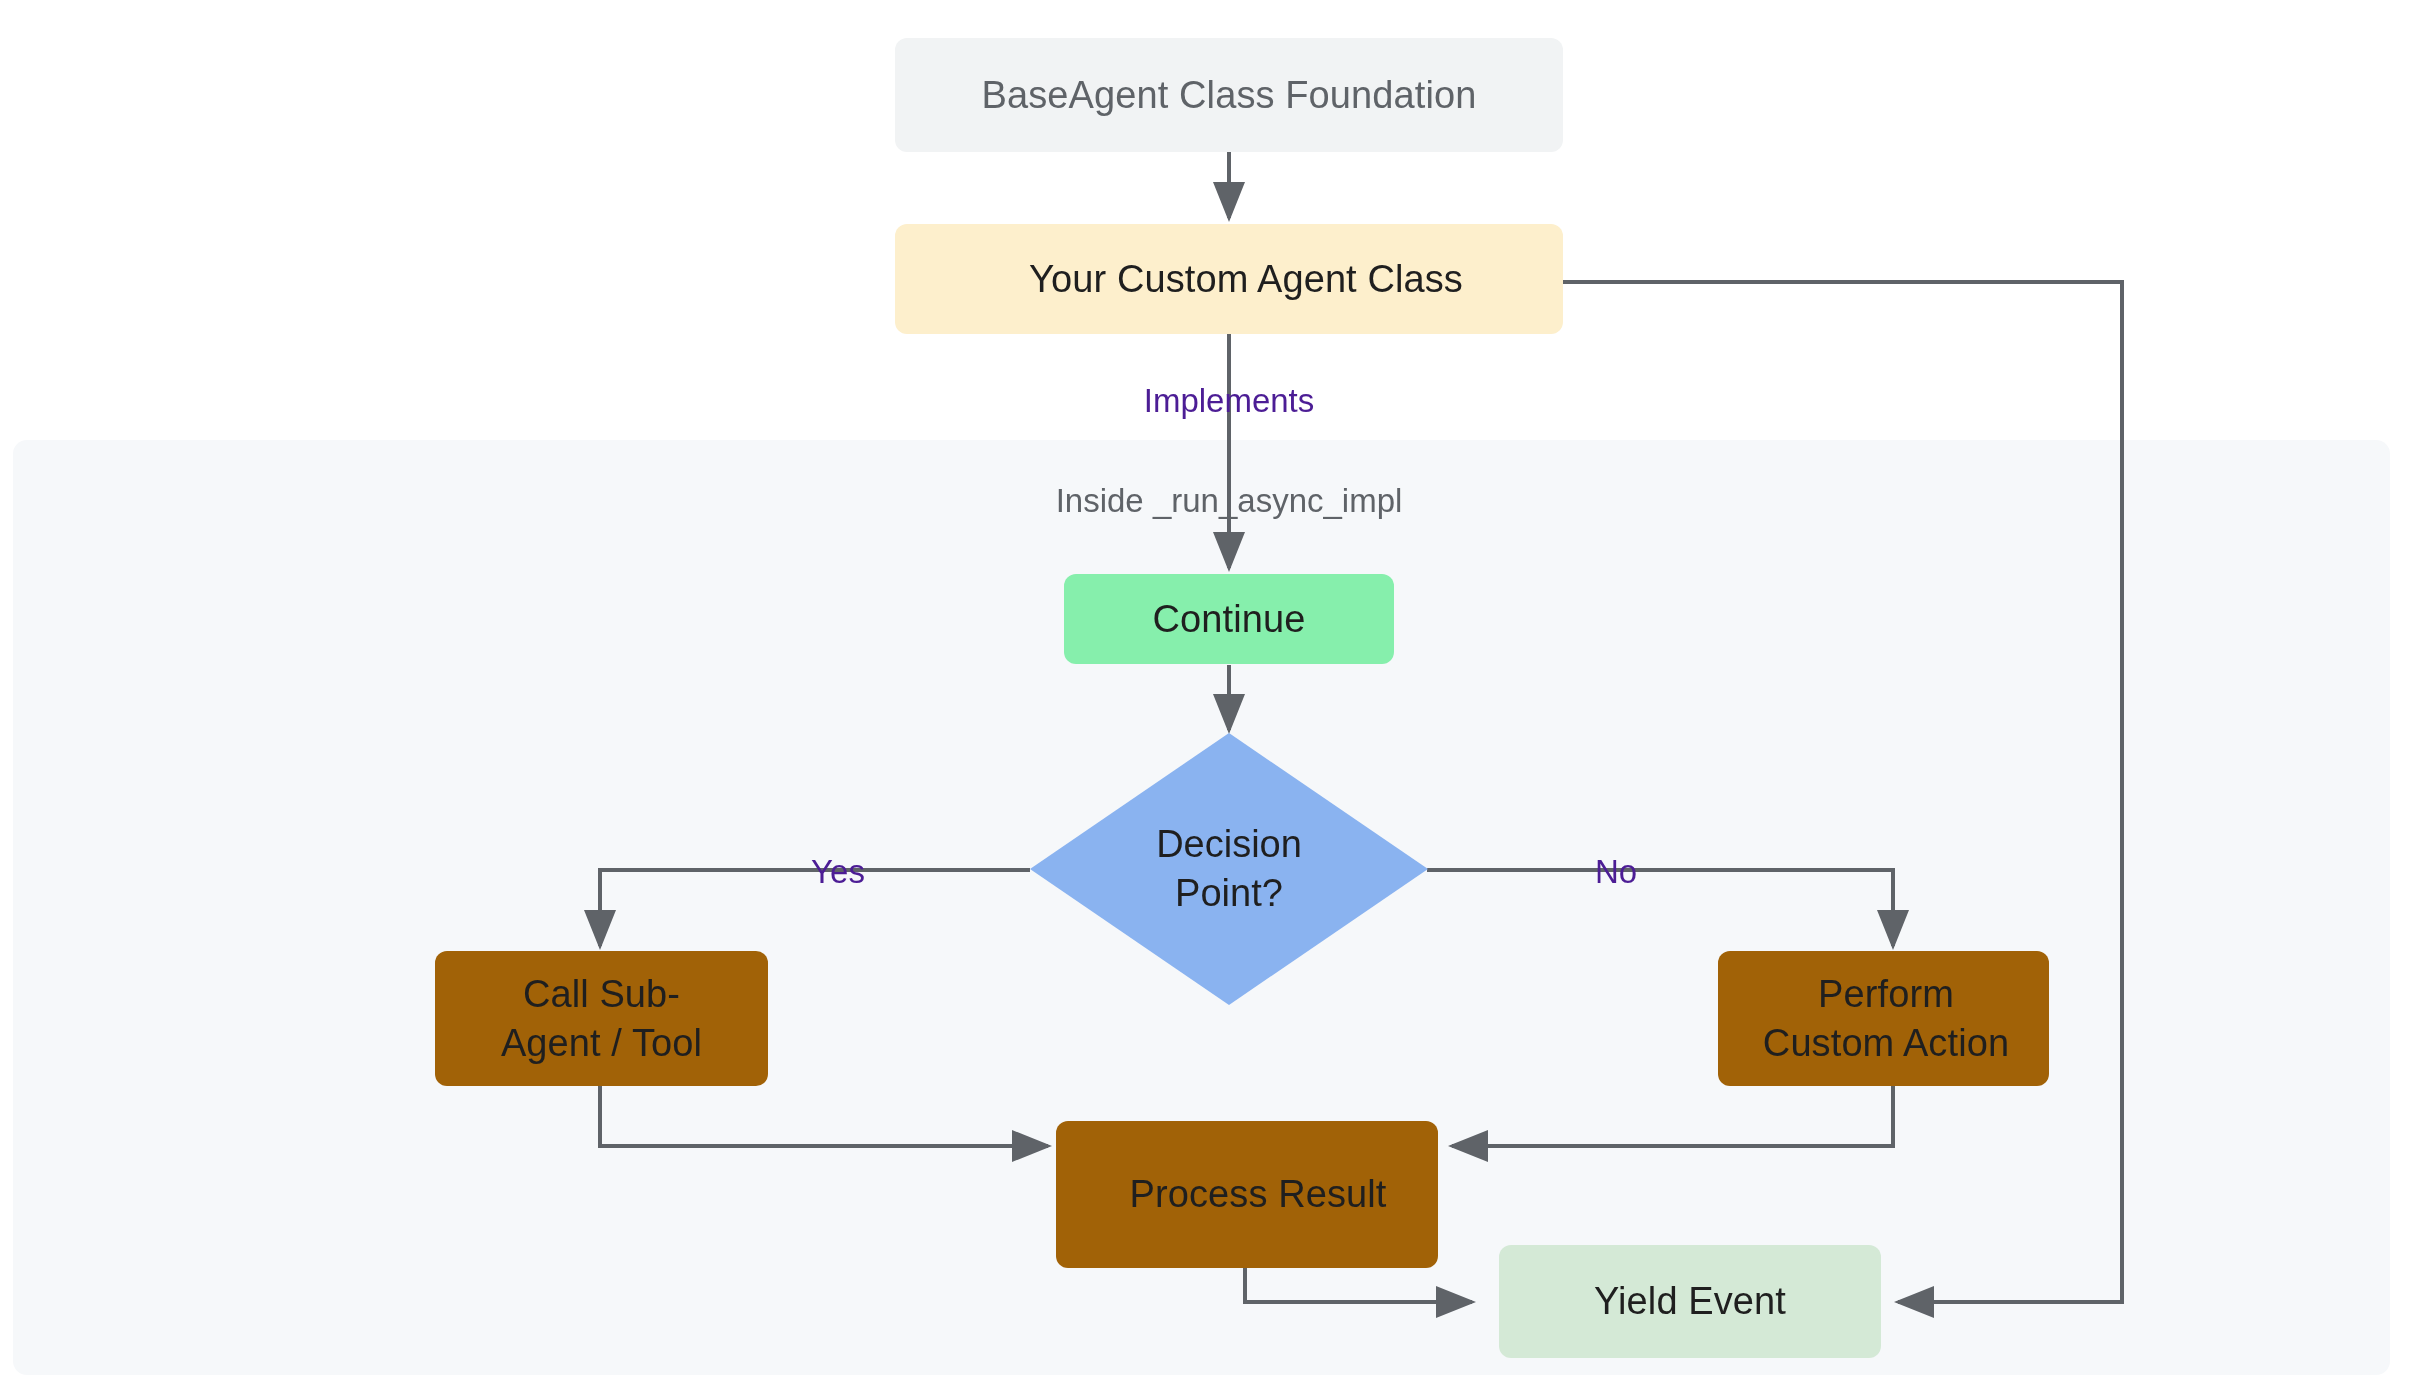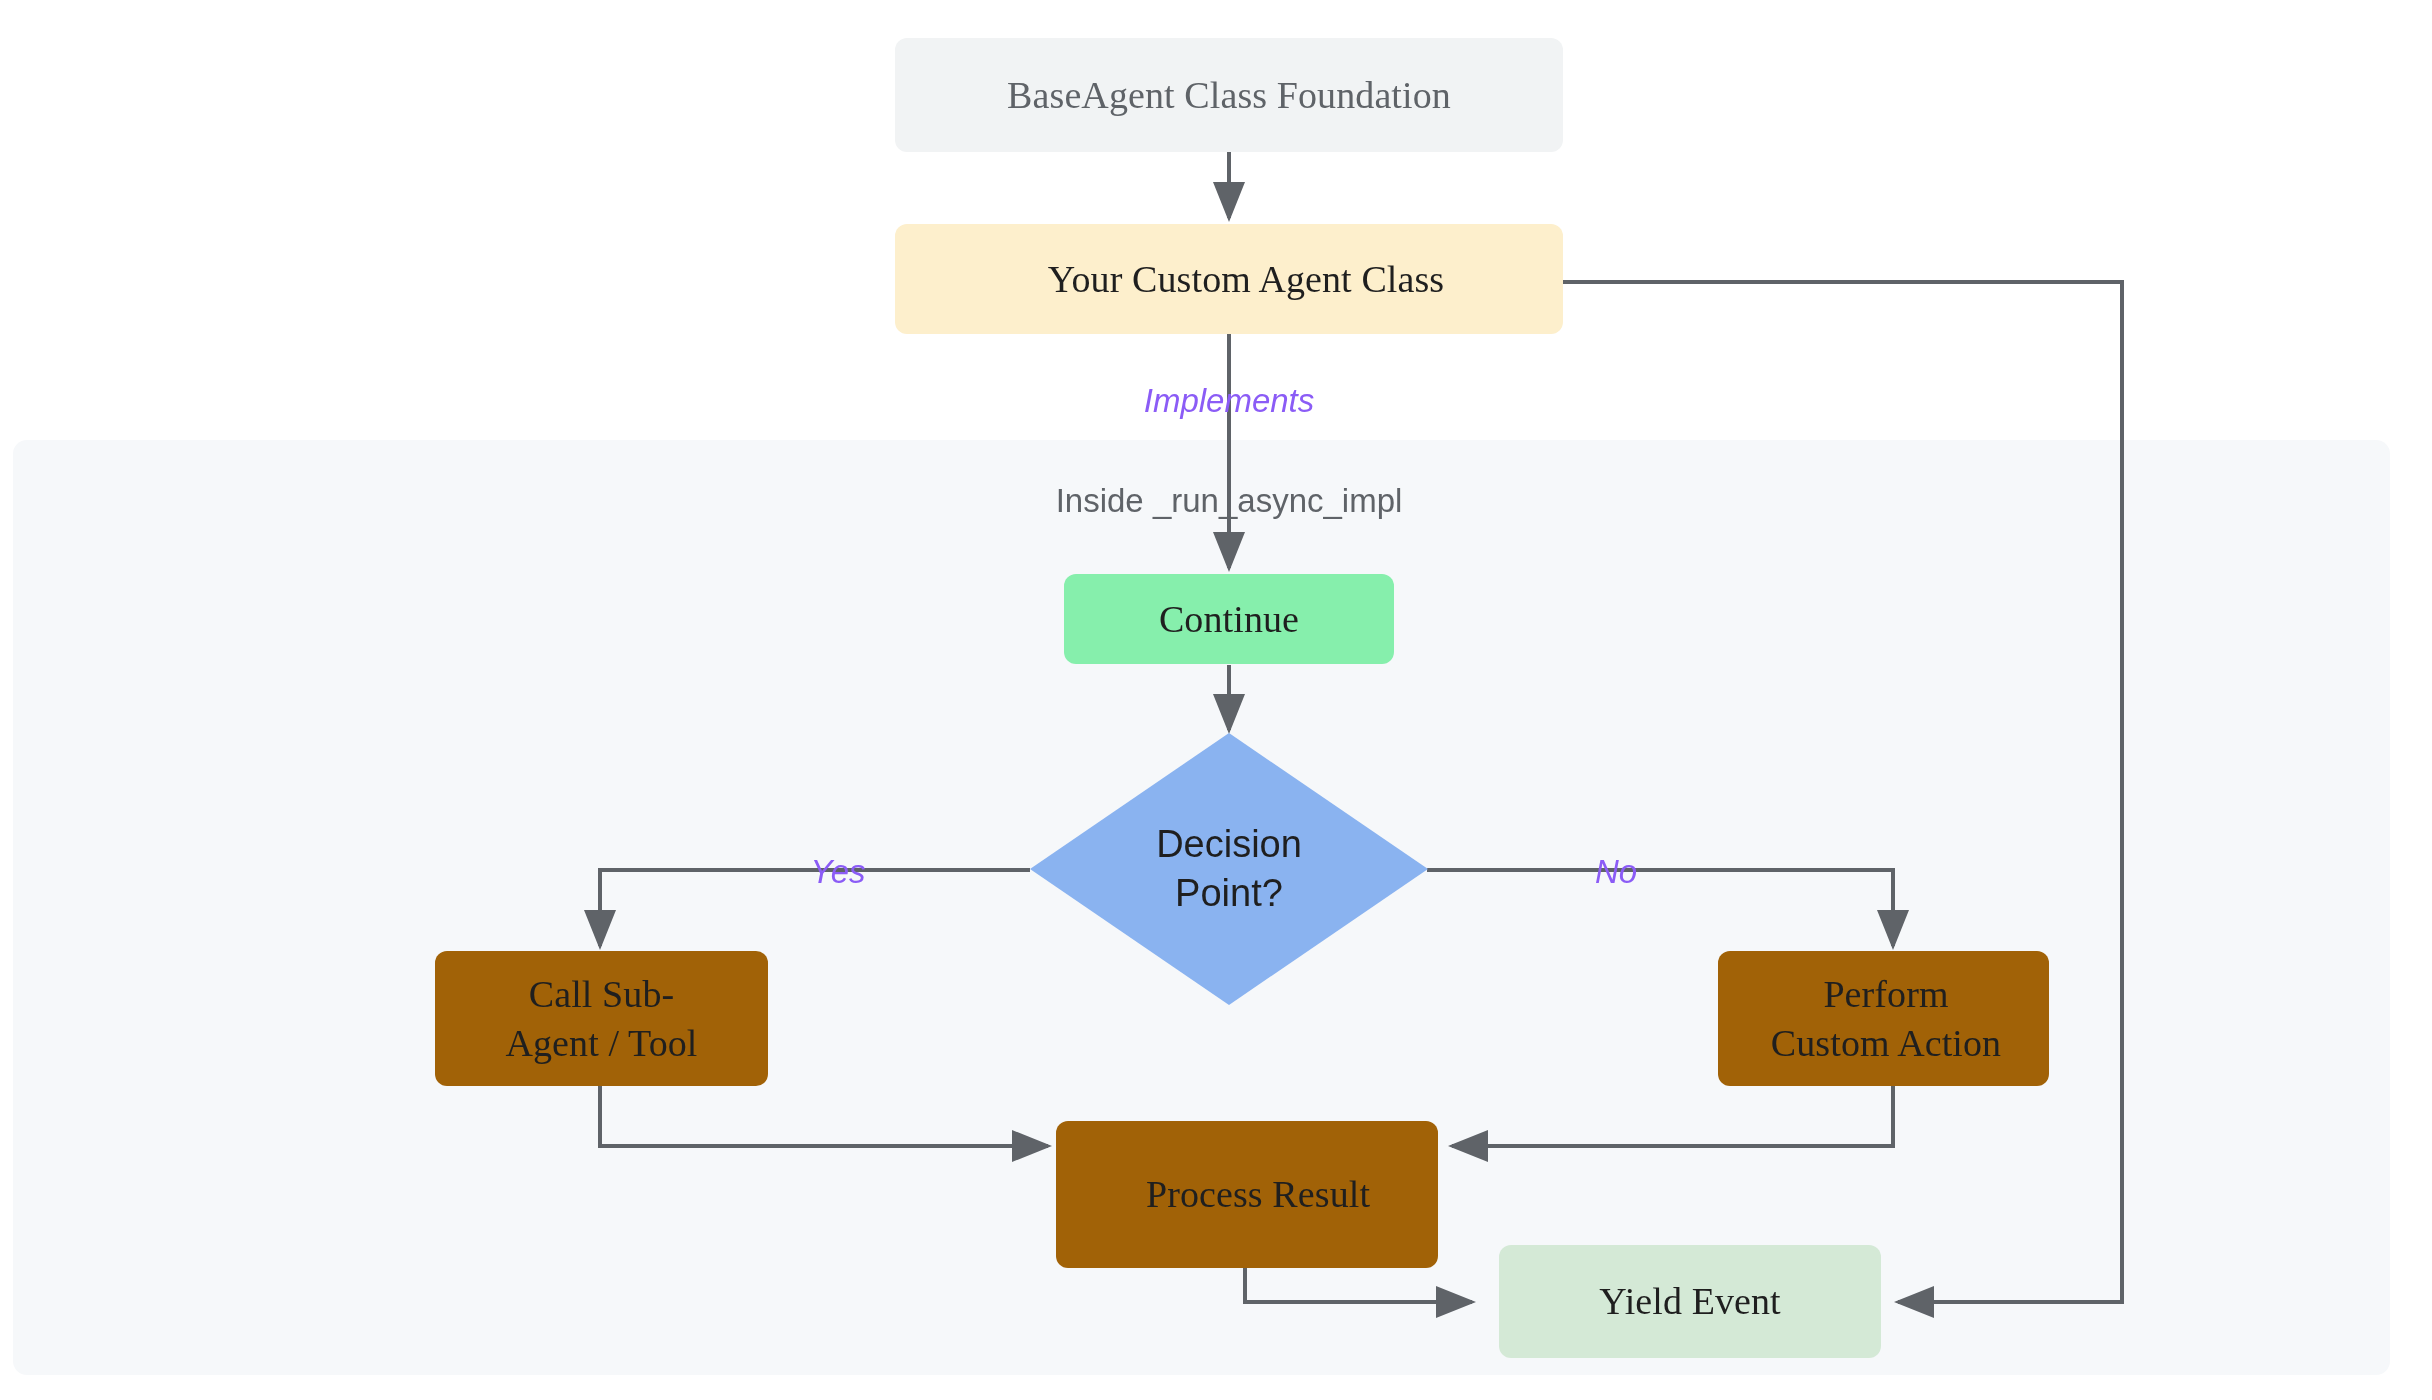--- a/index.html
+++ b/index.html
@@ -34,21 +34,20 @@
     justify-content: center;
     text-align: center;
     border-radius: 12px;
     color: #1f1f1f;
     font-size: 38px;
     line-height: 1.28;
     letter-spacing: 0.1px;
     box-sizing: border-box;
     padding: 6px 14px;
     white-space: pre-line;
-    font-family: Liberation Serif, serif;
   }
   .node.gray   { background: #f1f3f4; color: #5f6368; }
   .node.cream  { background: #fdefcc; }
   .node.yellow { background: #86efac; }
   .node.blue   { background: #a16207; }
   .node.green  { background: #d4e9d6; }
   .diamond {
     position: absolute;
     display: flex;
     align-items: center;
@@ -56,26 +55,25 @@
     text-align: center;
     color: #1f1f1f;
     font-size: 38px;
     line-height: 1.28;
     white-space: pre-line;
     background: #8ab3f0;
     clip-path: polygon(50% 0%, 100% 50%, 50% 100%, 0% 50%);
   }
   .edge-label {
     position: absolute;
-    color: #8b5cf6;
+    color: #4c1d95;
     font-size: 33px;
     line-height: 1;
     white-space: nowrap;
     transform: translate(-50%, -50%);
-    font-style: italic;
   }
   .subgraph-title {
     position: absolute;
     color: #5f6368;
     font-size: 33px;
     line-height: 1;
     white-space: nowrap;
     transform: translate(-50%, -50%);
     text-align: center;
   }

